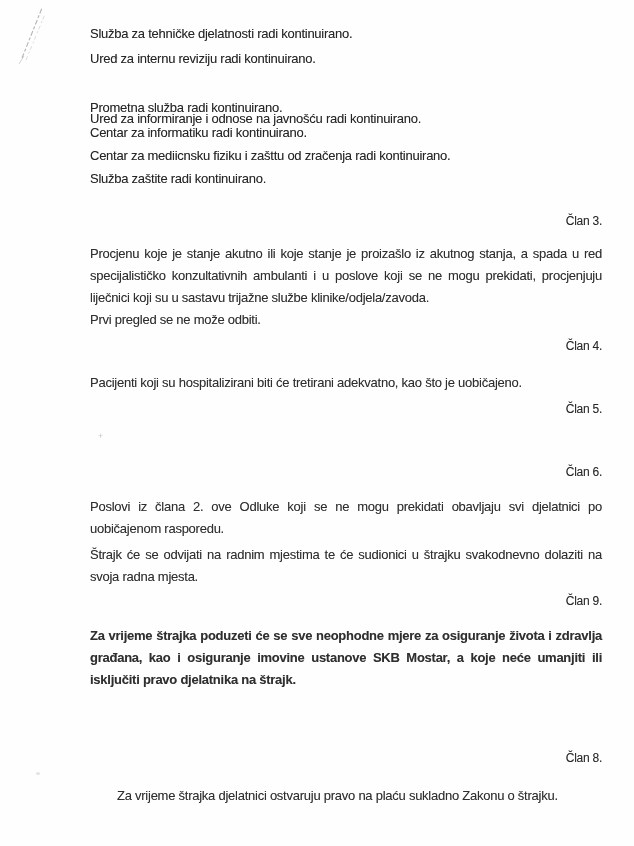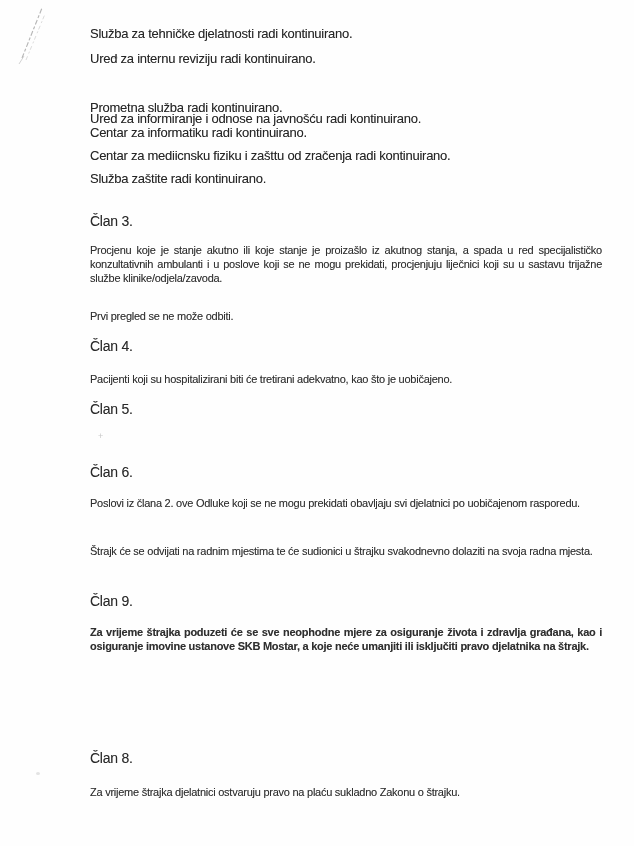--- a/index.html
+++ b/index.html
@@ -13,35 +13,35 @@
     height: 846px;
     background: #fefefe;
     overflow: hidden;
     font-family: "Liberation Sans", sans-serif;
     color: #2d2d2d;
   }
   .tblock {
     position: absolute;
     left: 90px;
     width: 512px;
-    font-size: 11px;
-    line-height: 14px;
+    font-size: 13px;
+    line-height: 22px;
     letter-spacing: -0.25px;
     color: #2f2f2f;
     text-shadow: 0 0 0.6px rgba(47,47,47,0.35);
   }
   .intro-line {
     font-weight: 400;
     font-size: 13px;
     line-height: 14px;
     color: #262626;
   }
   .article-heading {
-    text-align: left;
-    font-size: 14px;
+    text-align: right;
+    font-size: 12px;
     line-height: 14px;
     color: #2a2a2a;
   }
   .para { text-align: left; }
   .para.justified {
     text-align: justify;
     text-align-last: left;
   }
   
   .pen-mark {
@@ -97,15 +97,15 @@
   <div class="tblock article-heading" style="top:402px;">Član 5.</div>
 
   <div class="tblock article-heading" style="top:465px;">Član 6.</div>
   <div class="tblock para justified" style="top:496px;">Poslovi iz člana 2. ove Odluke koji se ne mogu prekidati obavljaju svi djelatnici po uobičajenom rasporedu.</div>
   <div class="tblock para justified" style="top:544px;">Štrajk će se odvijati na radnim mjestima te će sudionici u štrajku svakodnevno dolaziti na svoja radna mjesta.</div>
 
   <div class="tblock article-heading" style="top:594px;">Član 9.</div>
   <div class="tblock para justified" style="top:625px;font-weight:bold;">Za vrijeme štrajka poduzeti će se sve neophodne mjere za osiguranje života i zdravlja građana, kao i osiguranje imovine ustanove SKB Mostar, a koje neće umanjiti ili isključiti pravo djelatnika na štrajk.</div>
 
   <div class="tblock article-heading" style="top:751px;">Član 8.</div>
-  <div class="tblock para" style="top:785px;">Za vrijeme štrajka djelatnici ostvaruju pravo na plaću sukladno Zakonu o štrajku.</div>
+  <div class="tblock para" style="top:785px;margin-left:27px;">Za vrijeme štrajka djelatnici ostvaruju pravo na plaću sukladno Zakonu o štrajku.</div>
 
 </div>
 
 </body></html>

